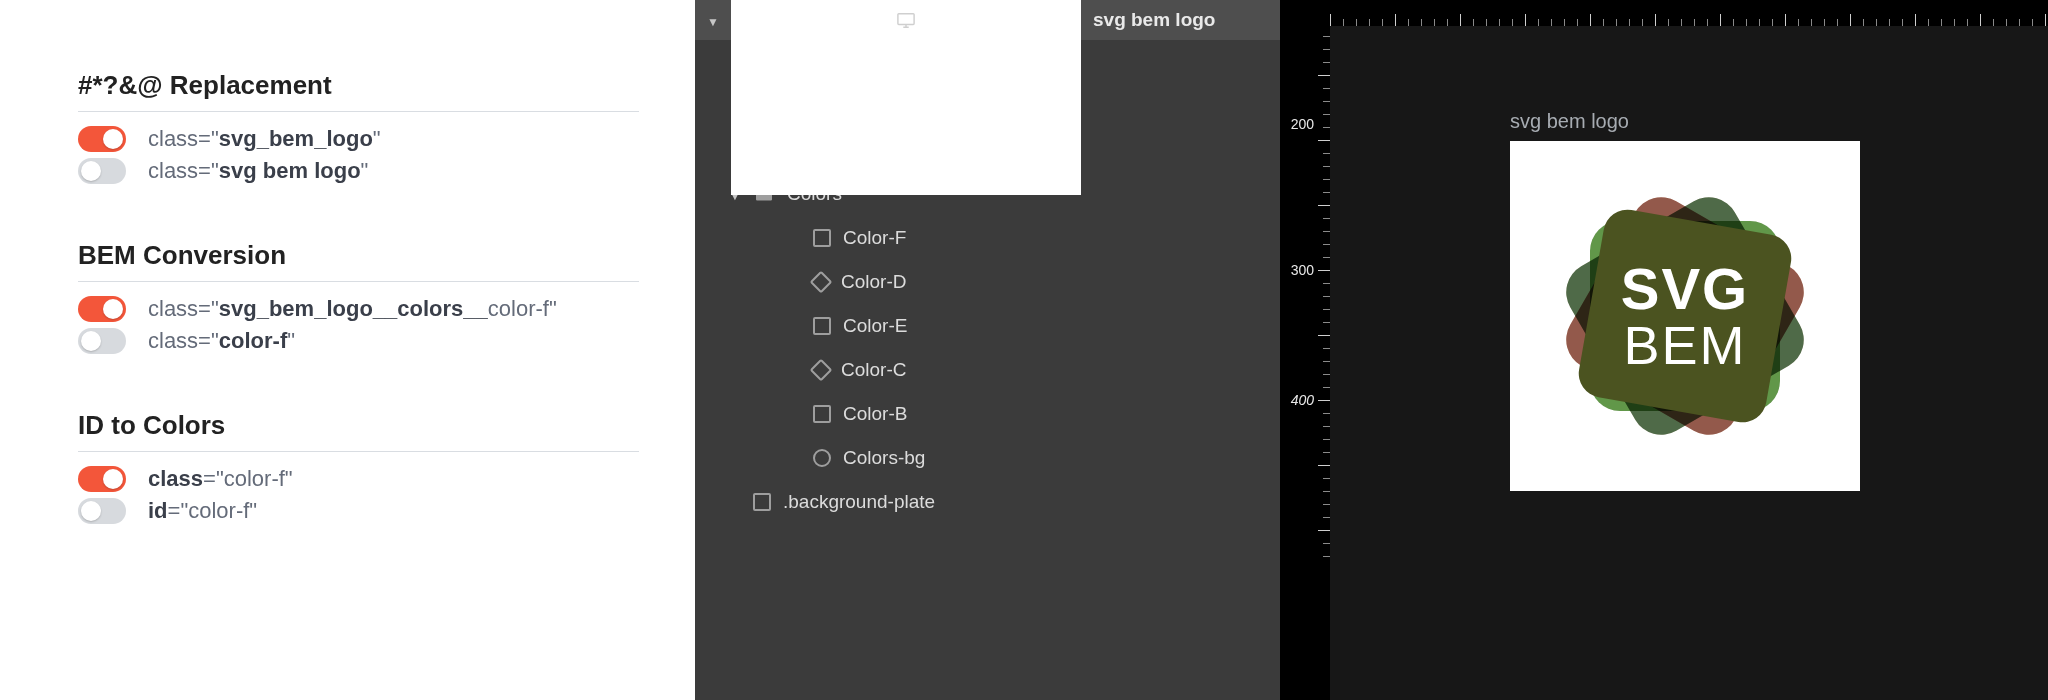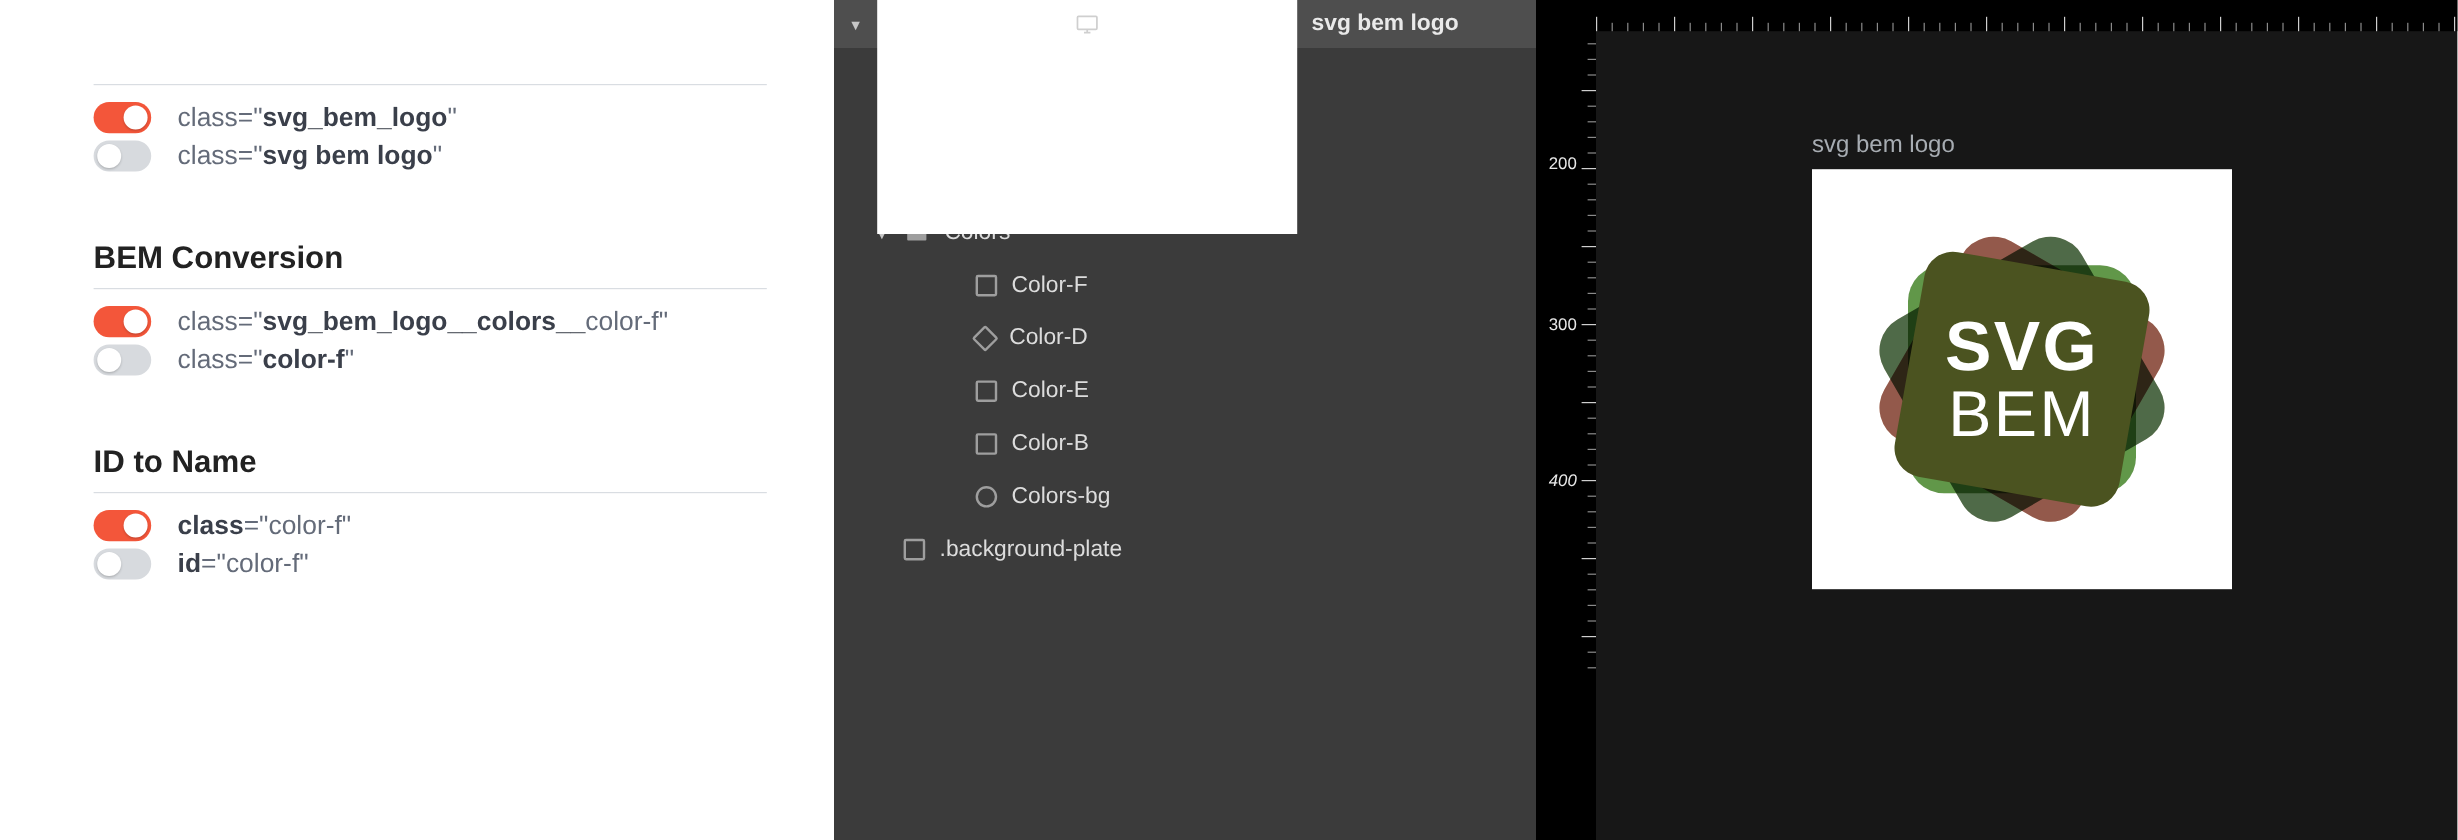--- a/index.html
+++ b/index.html
@@ -84,20 +84,21 @@
   .logo-text .l2 { font-size: 54px; letter-spacing: 2px; font-weight: 300; line-height: 1; }
 </style>
 </head>
 <body>
 
 <div class="app">
 
   <div class="settings-panel">
 
     <div class="setting-section">
+      <div class="section-title">#*?&amp;@ Replacement</div>
       <hr class="section-divider">
       <div class="toggle-row">
         <div class="toggle on">
             <div class="toggle-knob"></div>
           </div>
         <span class="code-text">
           <span class="muted">class="</span><span class="strong">svg_bem_logo</span><span class="muted">"</span>
         </span>
       </div>
       <div class="toggle-row">
@@ -125,21 +126,21 @@
         <div class="toggle">
             <div class="toggle-knob"></div>
           </div>
         <span class="code-text">
           <span class="muted">class="</span><span class="strong">color-f</span><span class="muted">"</span>
         </span>
       </div>
     </div>
 
     <div class="setting-section">
-      <div class="section-title">ID to Name</div>
+      <div class="section-title">ID to Colors</div>
       <hr class="section-divider">
       <div class="toggle-row">
         <div class="toggle on">
             <div class="toggle-knob"></div>
           </div>
         <span class="code-text">
           <span class="strong">class</span><span class="muted">="</span><span class="muted">color-f</span><span class="muted">"</span>
         </span>
       </div>
       <div class="toggle-row">
@@ -204,20 +205,25 @@
     </div>
     <div class="layer-row indent-3">
       <span class="tri none"></span>
         <span class="layer-icon diamond"></span>
       <span class="layer-label">Color-D</span>
     </div>
     <div class="layer-row indent-3">
       <span class="tri none"></span>
         <span class="layer-icon rect"></span>
       <span class="layer-label">Color-E</span>
+    </div>
+    <div class="layer-row indent-3">
+      <span class="tri none"></span>
+        <span class="layer-icon diamond"></span>
+      <span class="layer-label">Color-C</span>
     </div>
     <div class="layer-row indent-3">
       <span class="tri none"></span>
         <span class="layer-icon rect"></span>
       <span class="layer-label">Color-B</span>
     </div>
     <div class="layer-row indent-3">
       <span class="tri none"></span>
         <span class="layer-icon circle"></span>
       <span class="layer-label">Colors-bg</span>
@@ -266,21 +272,21 @@
       <div class="tick minor" style="top: 439px;"></div>
       <div class="tick minor" style="top: 452px;"></div>
       <div class="tick" style="top: 465px;"></div>
       <div class="tick minor" style="top: 478px;"></div>
       <div class="tick minor" style="top: 491px;"></div>
       <div class="tick minor" style="top: 504px;"></div>
       <div class="tick minor" style="top: 517px;"></div>
       <div class="tick" style="top: 530px;"></div>
       <div class="tick minor" style="top: 543px;"></div>
       <div class="tick minor" style="top: 556px;"></div>
-      <div class="num" style="top: 136px; text-align: center;">200</div>
+      <div class="num" style="top: 124px; text-align: center;">200</div>
       <div class="num" style="top: 270px; margin-left: 16px;">300</div>
       <div class="num" style="top: 400px; font-style: italic;">400</div>
     </div>
 
   <div class="canvas">
     <div class="top-ruler" id="hruler">
         <div class="tick" style="left: 0px;"></div>
         <div class="tick minor" style="left: 13px;"></div>
         <div class="tick minor" style="left: 26px;"></div>
         <div class="tick minor" style="left: 39px;"></div>

